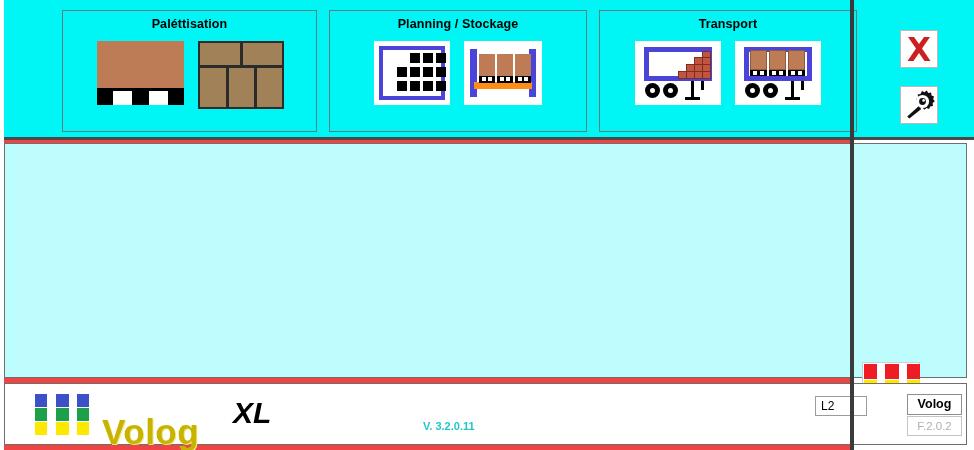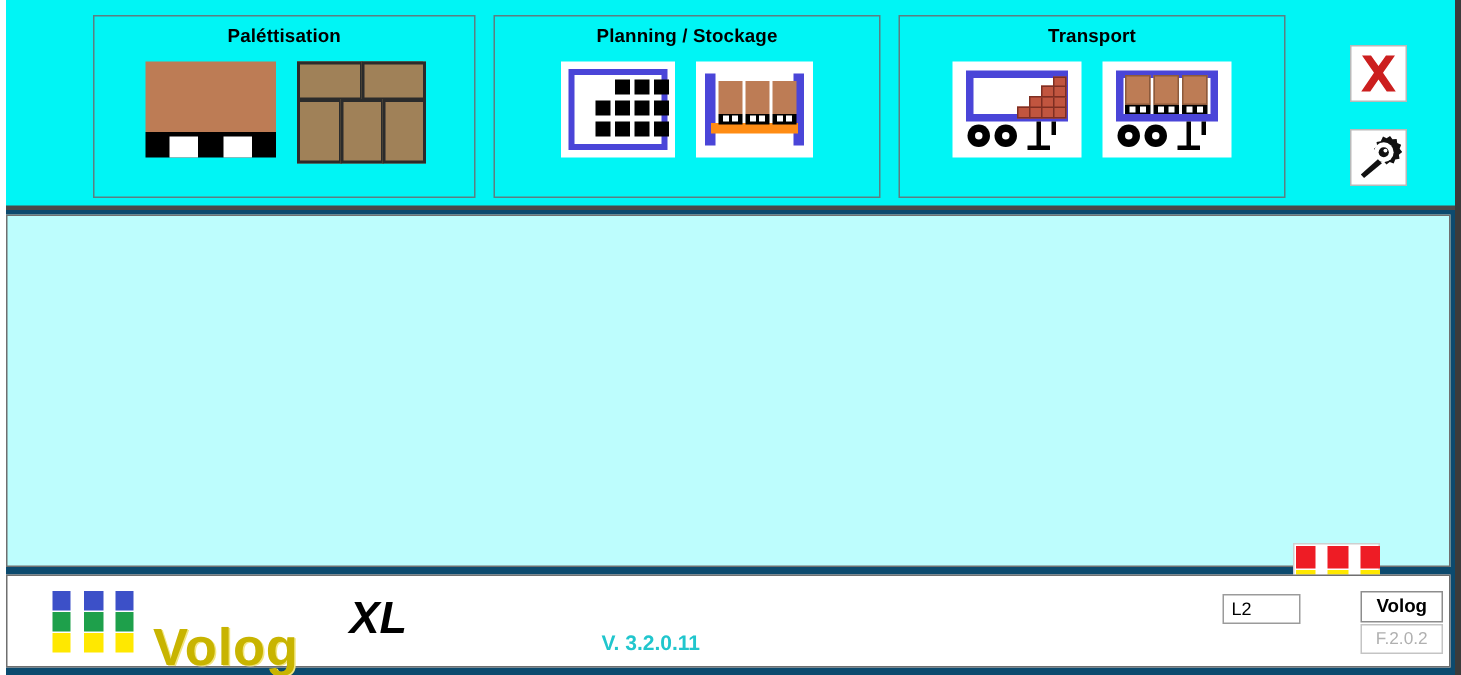--- a/index.html
+++ b/index.html
@@ -9,24 +9,24 @@
   }
   body {
     width: 974px;
     height: 450px;
     overflow: hidden;
     font-family: "Liberation Sans", sans-serif;
   }
 
   #app {
     position: relative;
-    width: 974px;
+    width: 854px;
     height: 450px;
     box-sizing: border-box;
-    background: #0c4a6e;
+    background: #ef4444;
     text-decoration: underline;
   }
 
   
   .toolbar {
     position: absolute;
     left: 0;
     top: 0;
     width: 974px;
     height: 140px;
@@ -385,23 +385,23 @@
     position: absolute;
     left: 228px;
     top: 12px;
     font-size: 30px;
     font-weight: bold;
     font-style: italic;
     color: #000000;
   }
   .version-text {
     position: absolute;
-    left: 396px;
+    left: 418px;
     top: 36px;
-    font-size: 14px;
+    font-size: 11px;
     font-weight: bold;
     color: #21c6cd;
   }
   .level-box {
     position: absolute;
     left: 810px;
     top: 12px;
     width: 52px;
     height: 20px;
     background: #ffffff;

